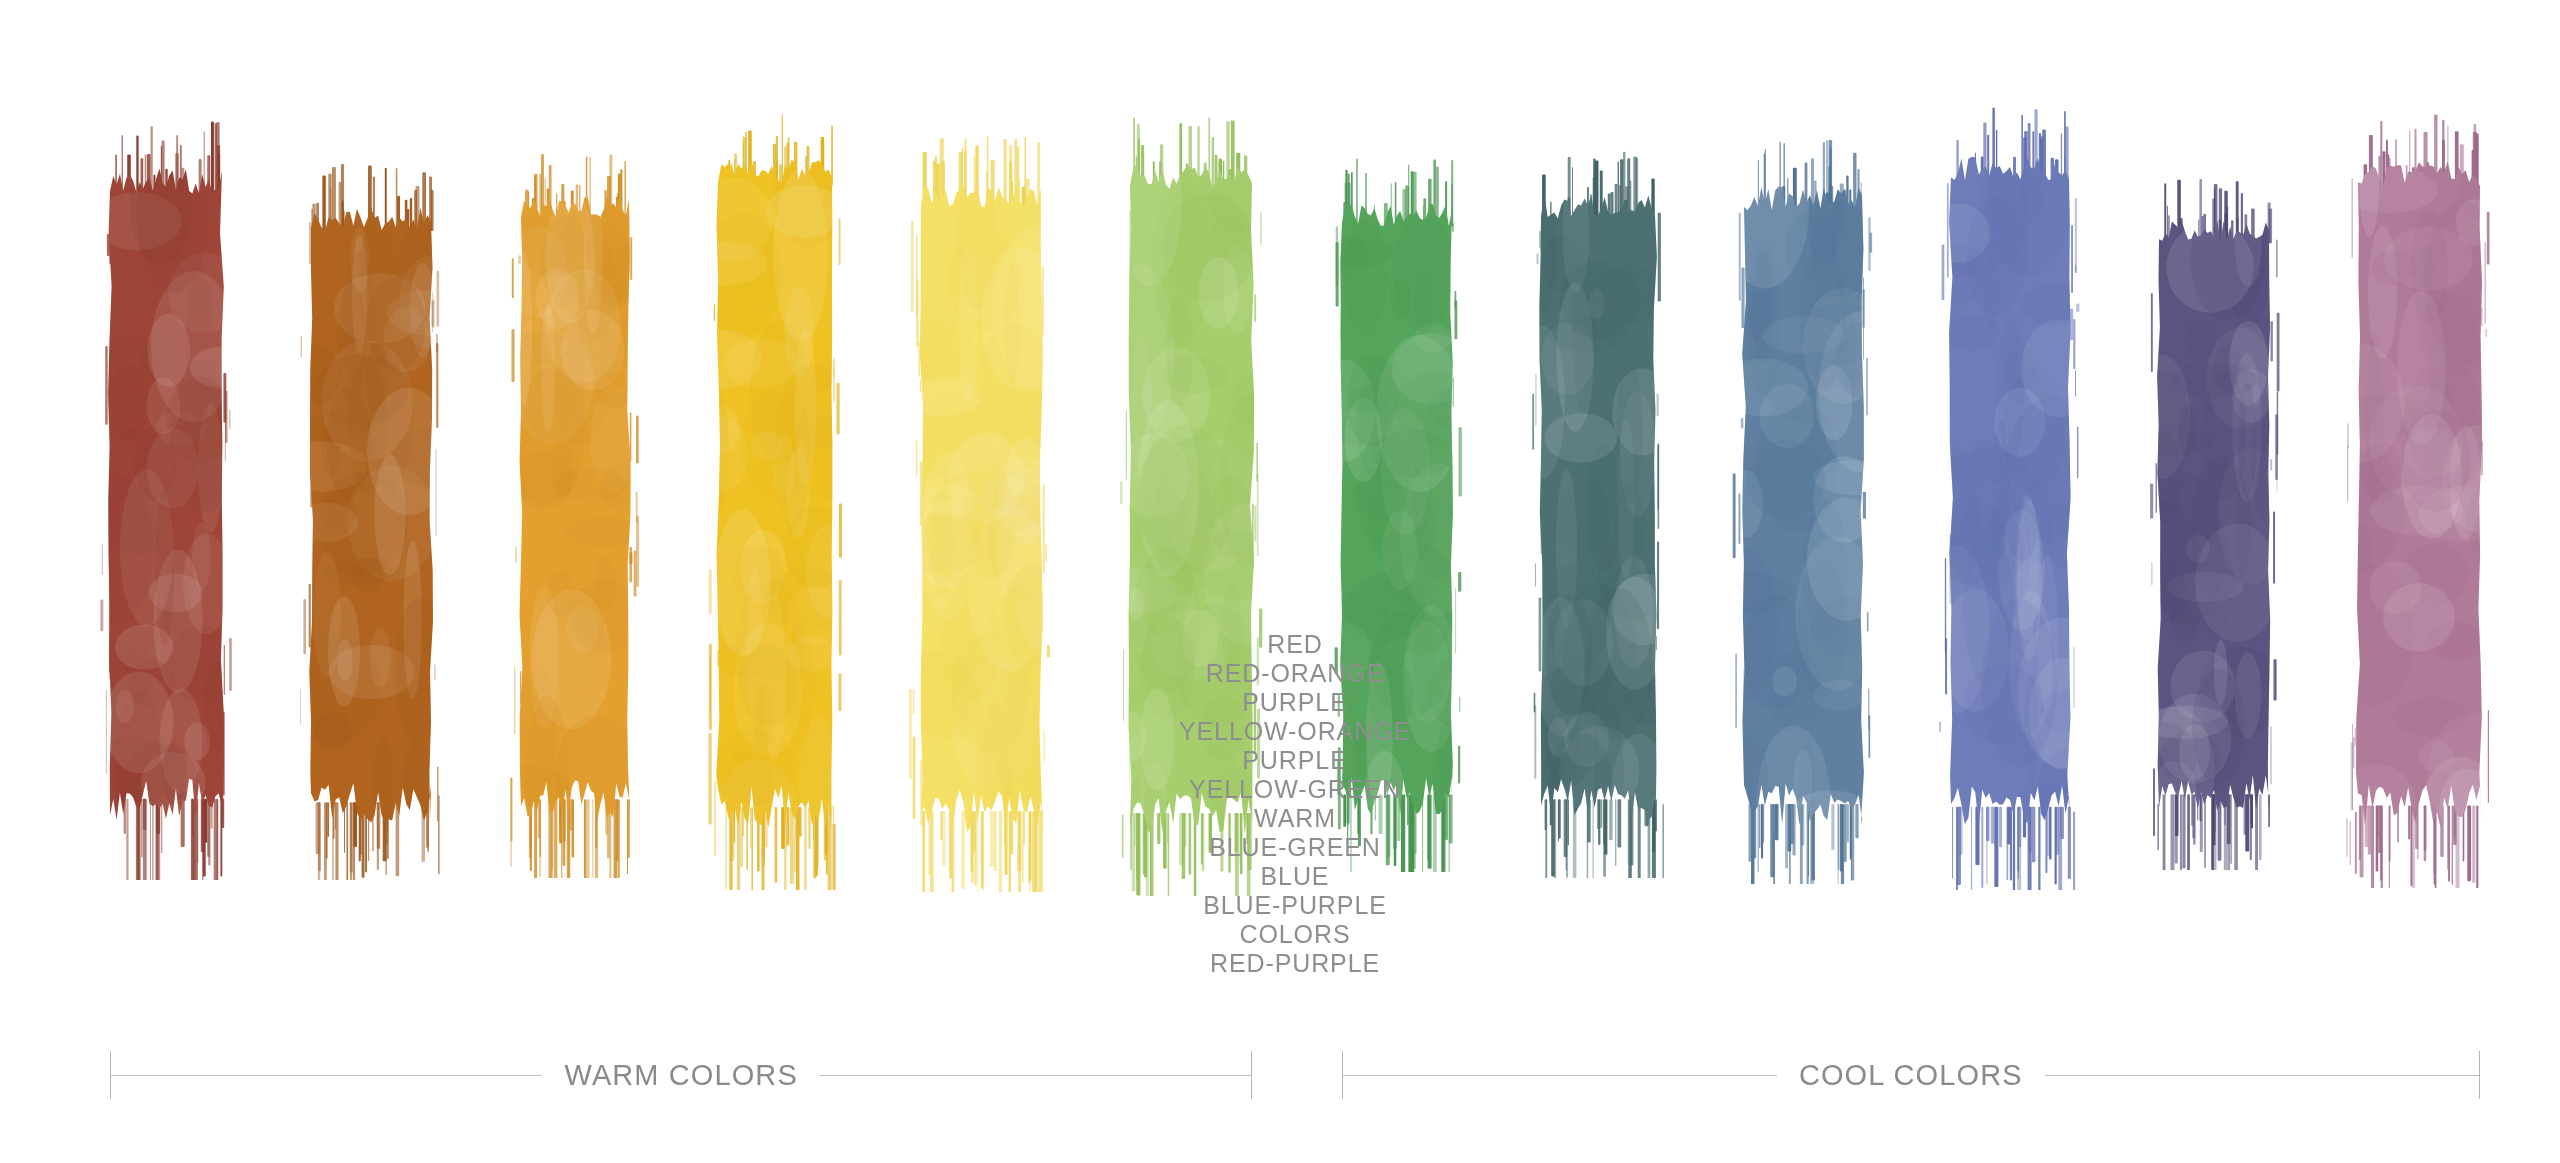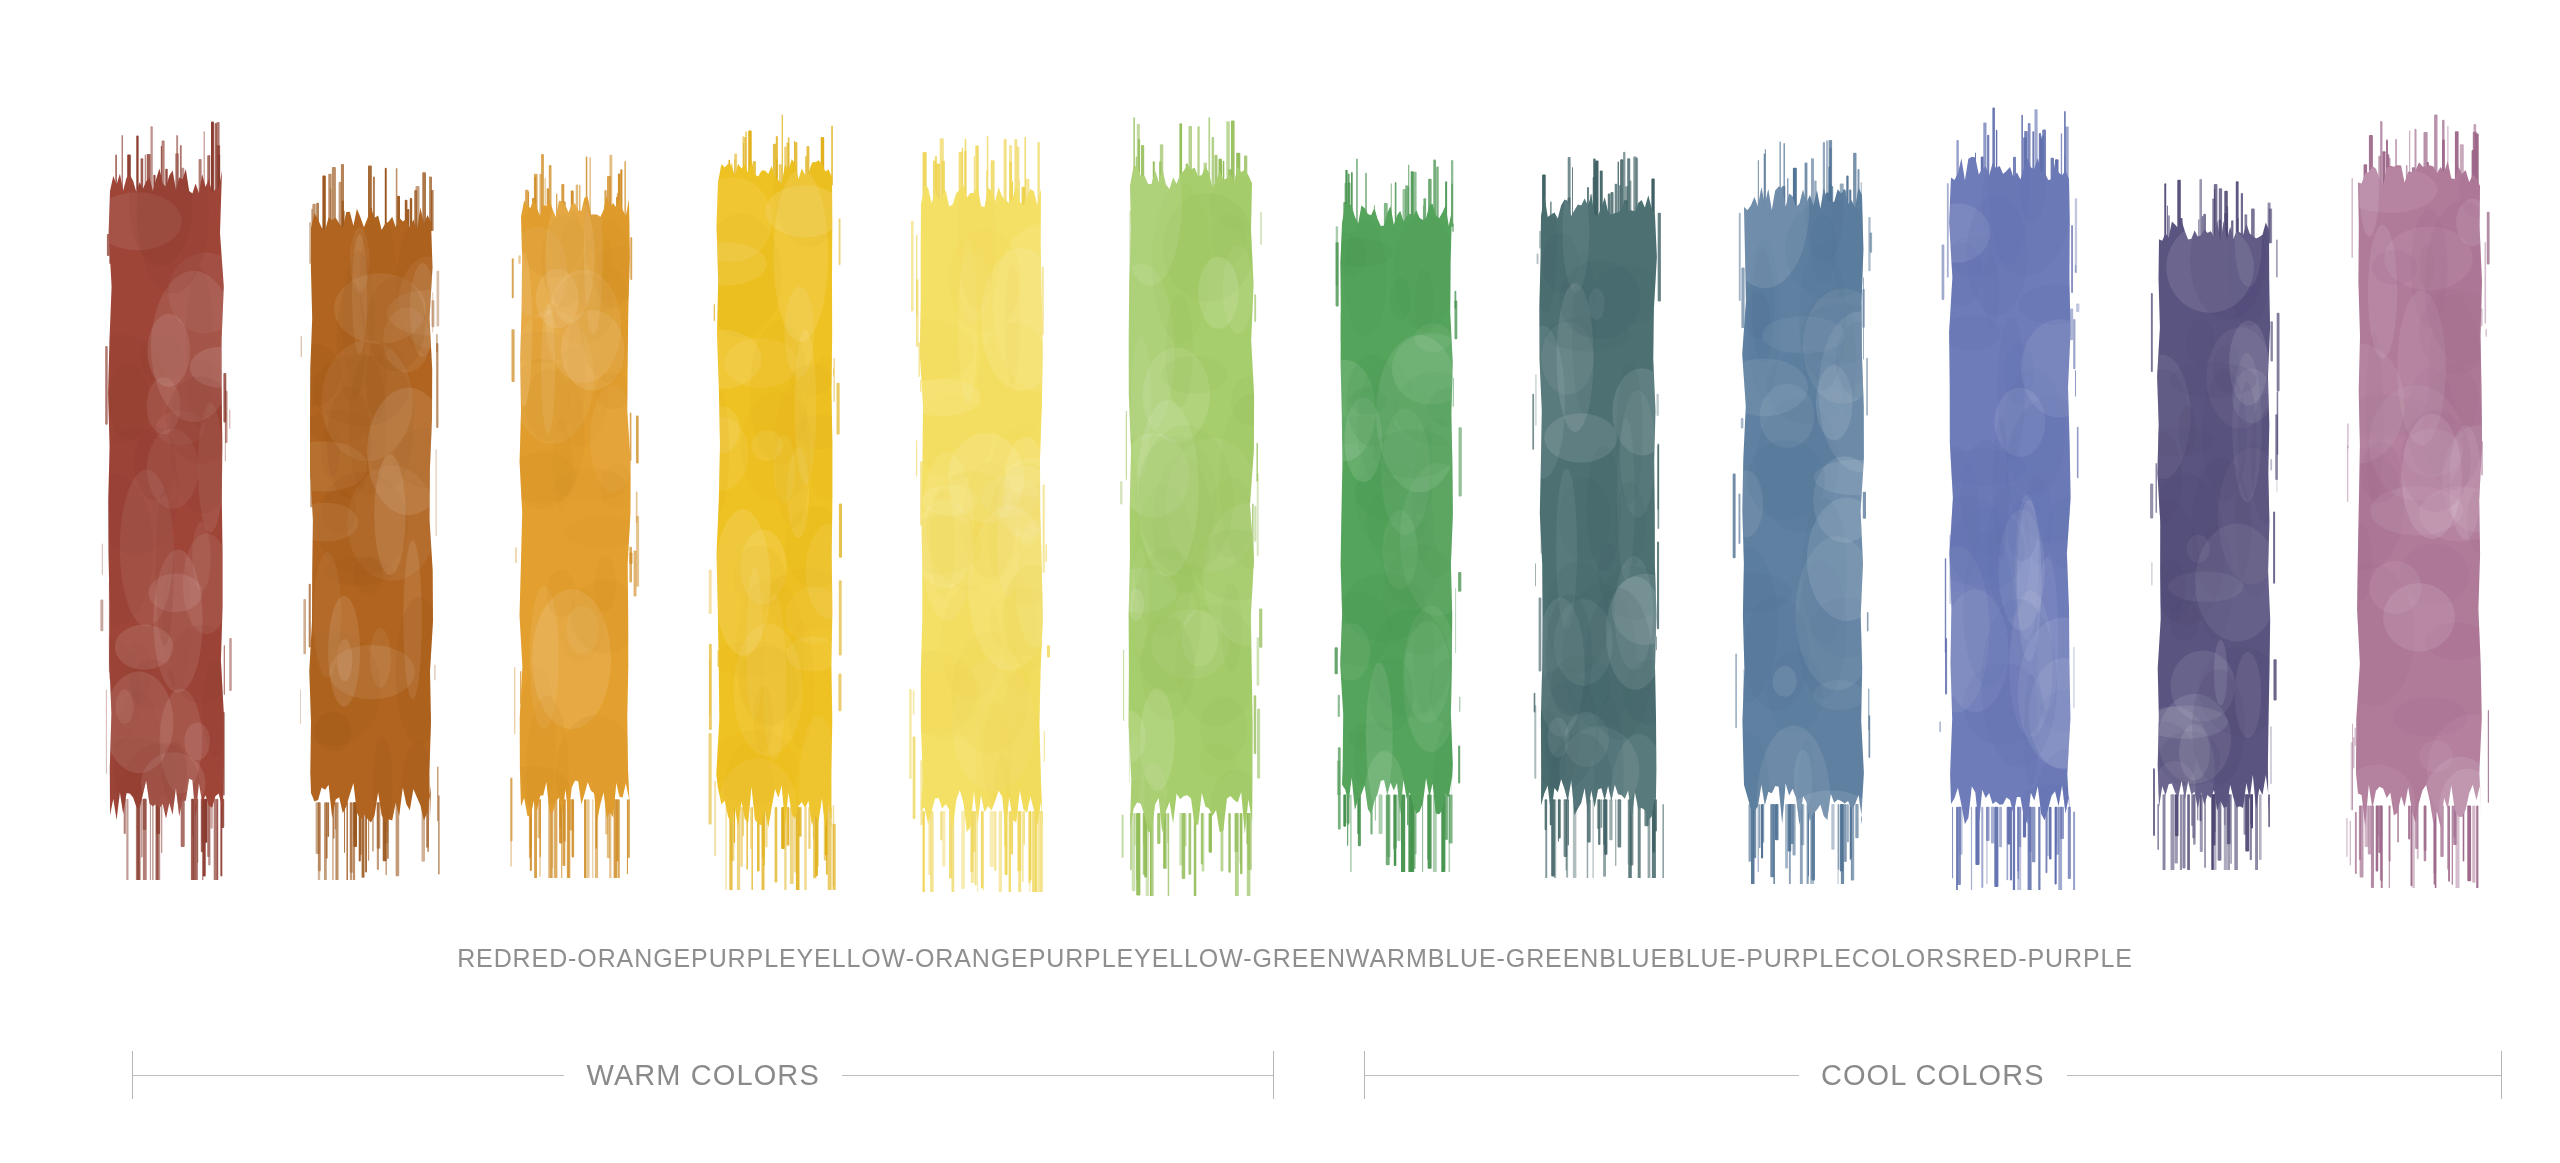--- a/index.html
+++ b/index.html
@@ -56,21 +56,22 @@
 
   
   .label-row {
     position: absolute;
     left: 110px;
     top: 938px;
     width: 2370px;
     height: 40px;
     display: flex;
     align-items: center;
-    justify-content: center;
+    justify-content: flex-end;
+    flex-direction: column;
   }
 
   .swatch-label {
     flex: 0 0 auto;
     text-align: center;
     font-size: 25px;
     letter-spacing: 0.9px;
     color: #8e8e8e;
     font-family: "Liberation Sans", sans-serif;
     white-space: nowrap;
@@ -78,21 +79,20 @@
 
   
   .group-row {
     position: absolute;
     left: 140px;
     top: 1040px;
     width: 2290px;
     height: 70px;
     display: flex;
     align-items: center;
-    margin-left: 22px;
   }
 
   .group {
     position: relative;
     display: flex;
     align-items: center;
     height: 56px;
   }
 
   .group-cap {

